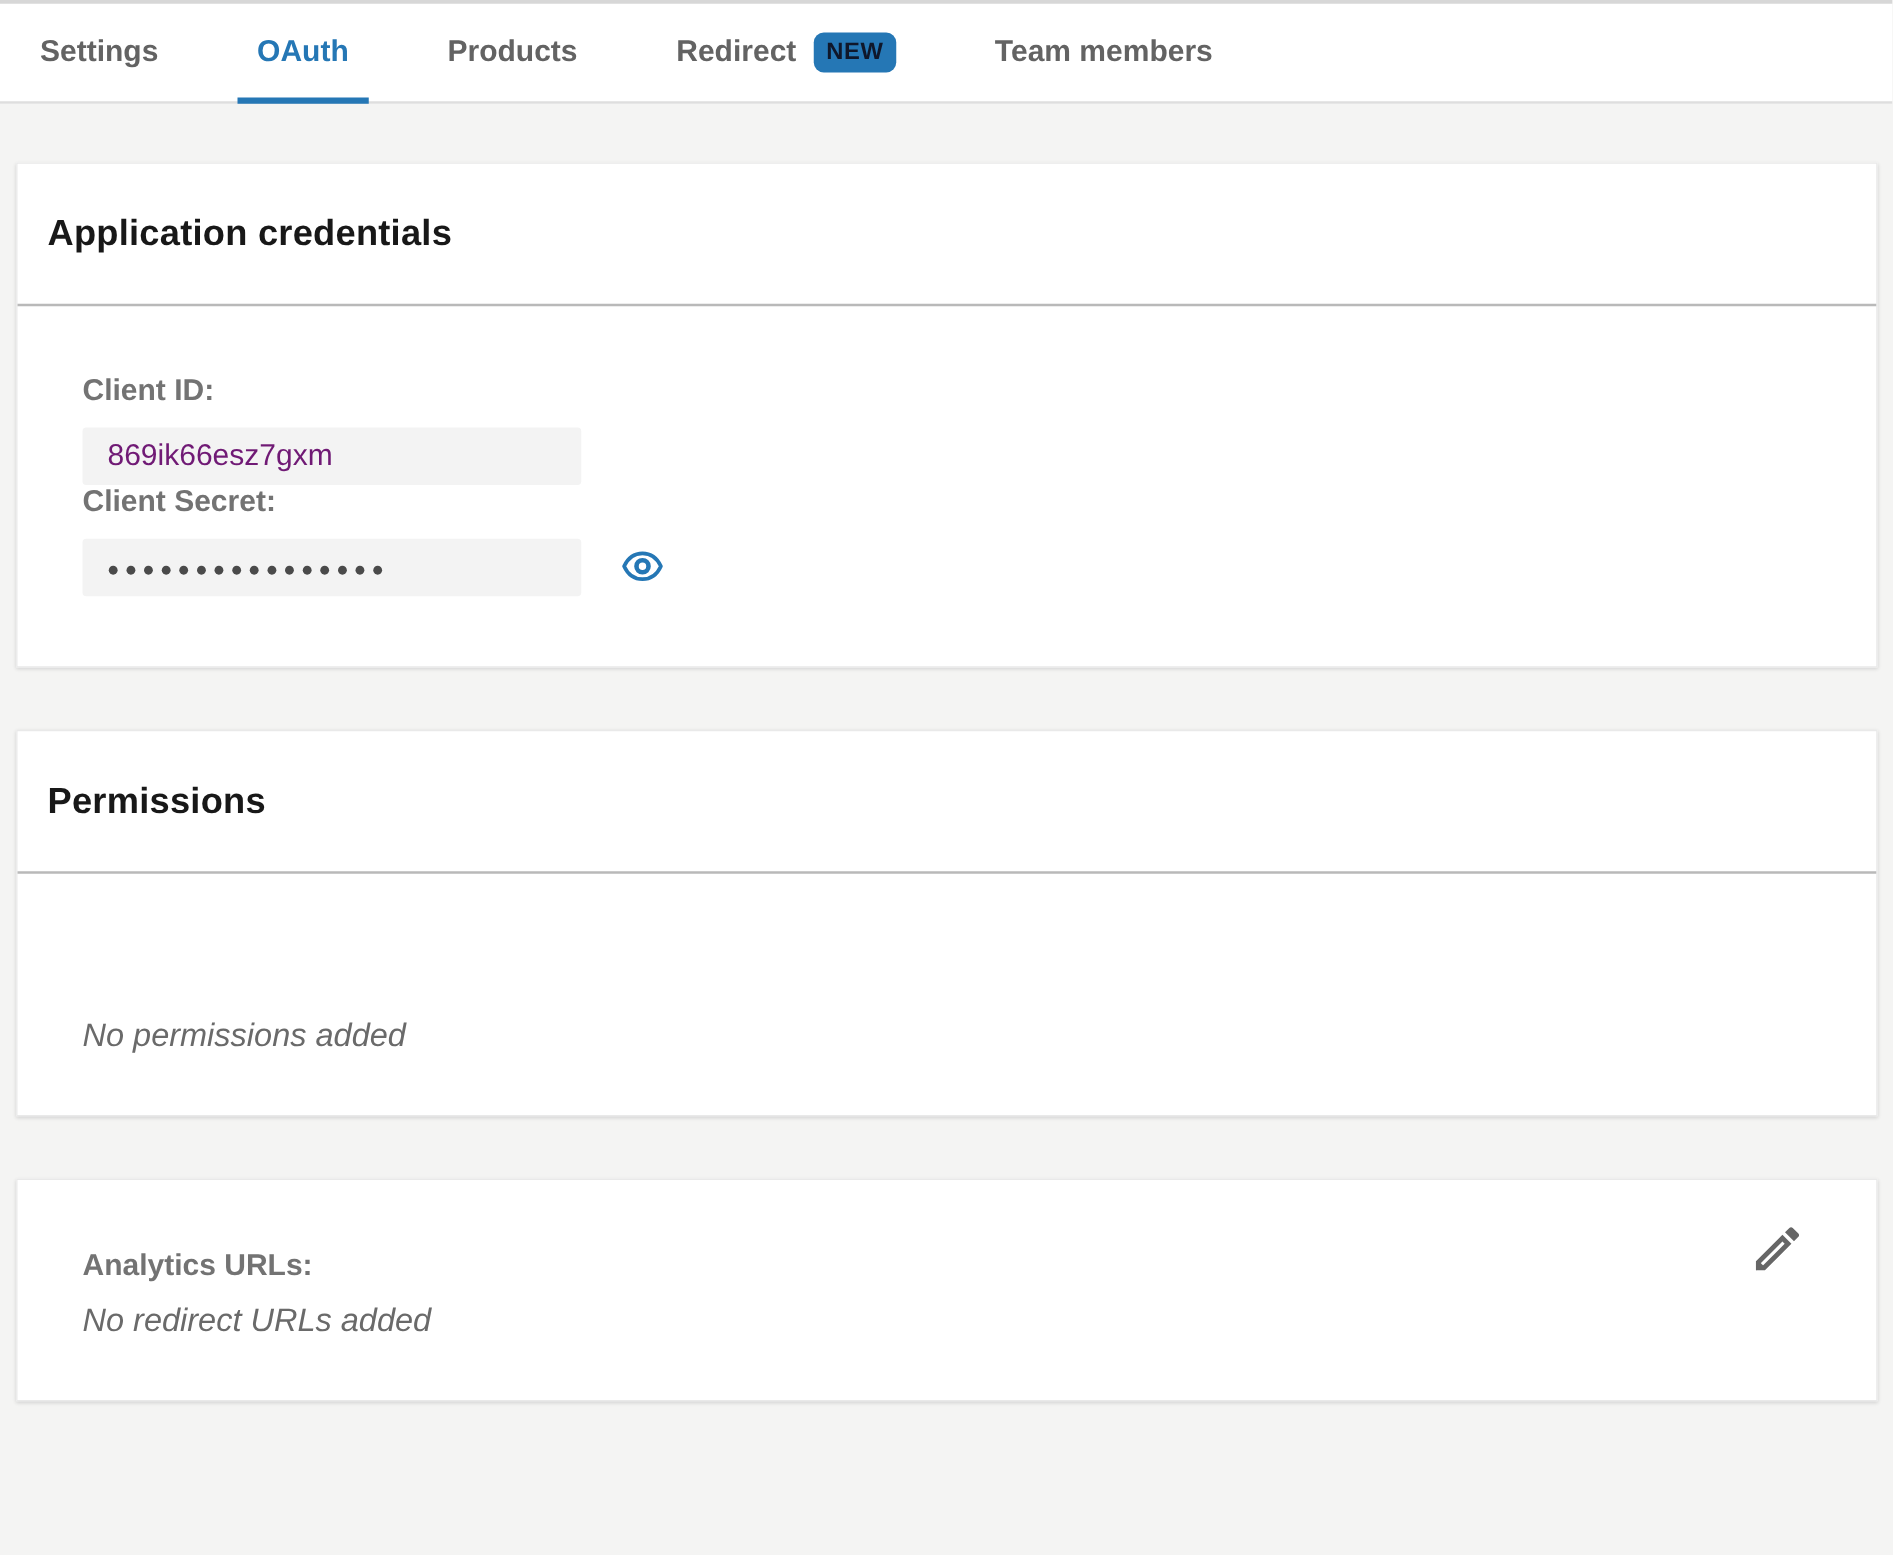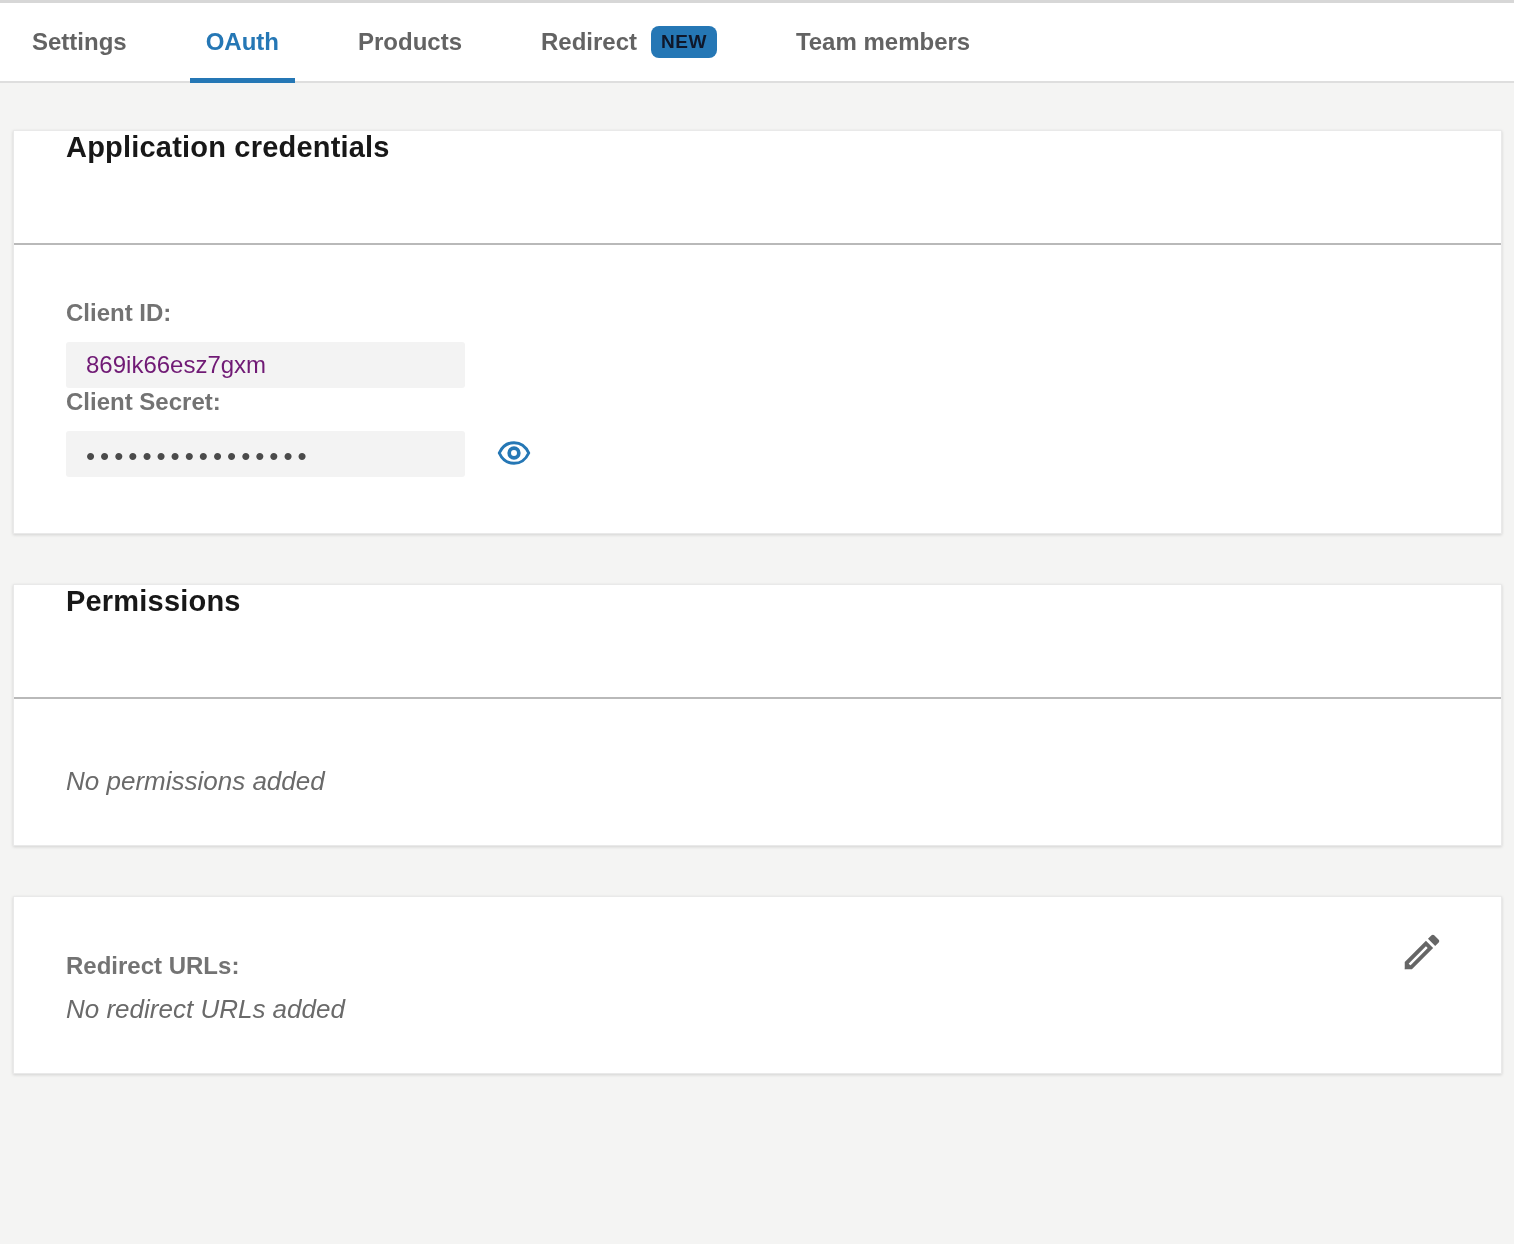--- a/index.html
+++ b/index.html
@@ -63,22 +63,22 @@
   .card {
     background: #ffffff;
     border: 1px solid #e9e9e9;
     box-shadow: 0 1px 3px rgba(0,0,0,0.14);
   }
   .card-credentials { margin-top: 47px; }
   .card-permissions, .card-oauth { margin-top: 50px; }
   .card-header {
     height: 114px;
     display: flex;
-    align-items: flex-start;
-    padding-left: 52px;
+    align-items: center;
+    padding-left: 24px;
     border-bottom: 2px solid var(--card-divider);
   }
   .card-title {
     font-size: 29px;
     font-weight: 700;
     color: #181818;
     letter-spacing: 0.2px;
   }
   .card-body { padding: 54px 52px 56px; }
 
@@ -115,20 +115,21 @@
     border: none;
     cursor: pointer;
     line-height: 0;
     padding: 0;
   }
 
   .empty-text {
     font-size: 26px;
     font-style: italic;
     color: var(--muted);
+    margin-top: 47px;
   }
   .card-permissions .card-body { padding: 67px 52px 48px; }
 
   .card-oauth .card-body { position: relative; padding: 55px 52px 48px; }
   .oauth-empty { margin-top: 14px; }
   .edit-btn {
     position: absolute;
     top: 32px;
     right: 56px;
     background: none;
@@ -189,21 +190,21 @@
     <div class="card-header">
       <h2 class="card-title">Permissions</h2>
     </div>
     <div class="card-body">
       <div class="empty-text">No permissions added</div>
     </div>
   </section>
 
   <section class="card card-oauth">
     <div class="card-body">
-      <div class="field-label">Redirect URLs:</div>
+      <div class="field-label">Analytics URLs:</div>
       <div class="empty-text oauth-empty">No redirect URLs added</div>
       <button class="edit-btn">
         <span>
           <svg width="46" height="46" viewBox="0 0 24 24" fill="#666666">
             <path d="M14.06 9.02l.92.92L5.92 19H5v-.92l9.06-9.06M17.66 3c-.25 0-.51.1-.7.29l-1.83 1.83 3.75 3.75 1.83-1.83c.39-.39.39-1.02 0-1.41l-2.34-2.34c-.2-.2-.45-.29-.71-.29zm-3.6 3.19L3 17.25V21h3.75L17.81 9.94l-3.75-3.75z"></path>
             <path d="M3 21l1.05-3.95 2.9 2.9z"></path>
           </svg>
         </span>
       </button>
     </div>

